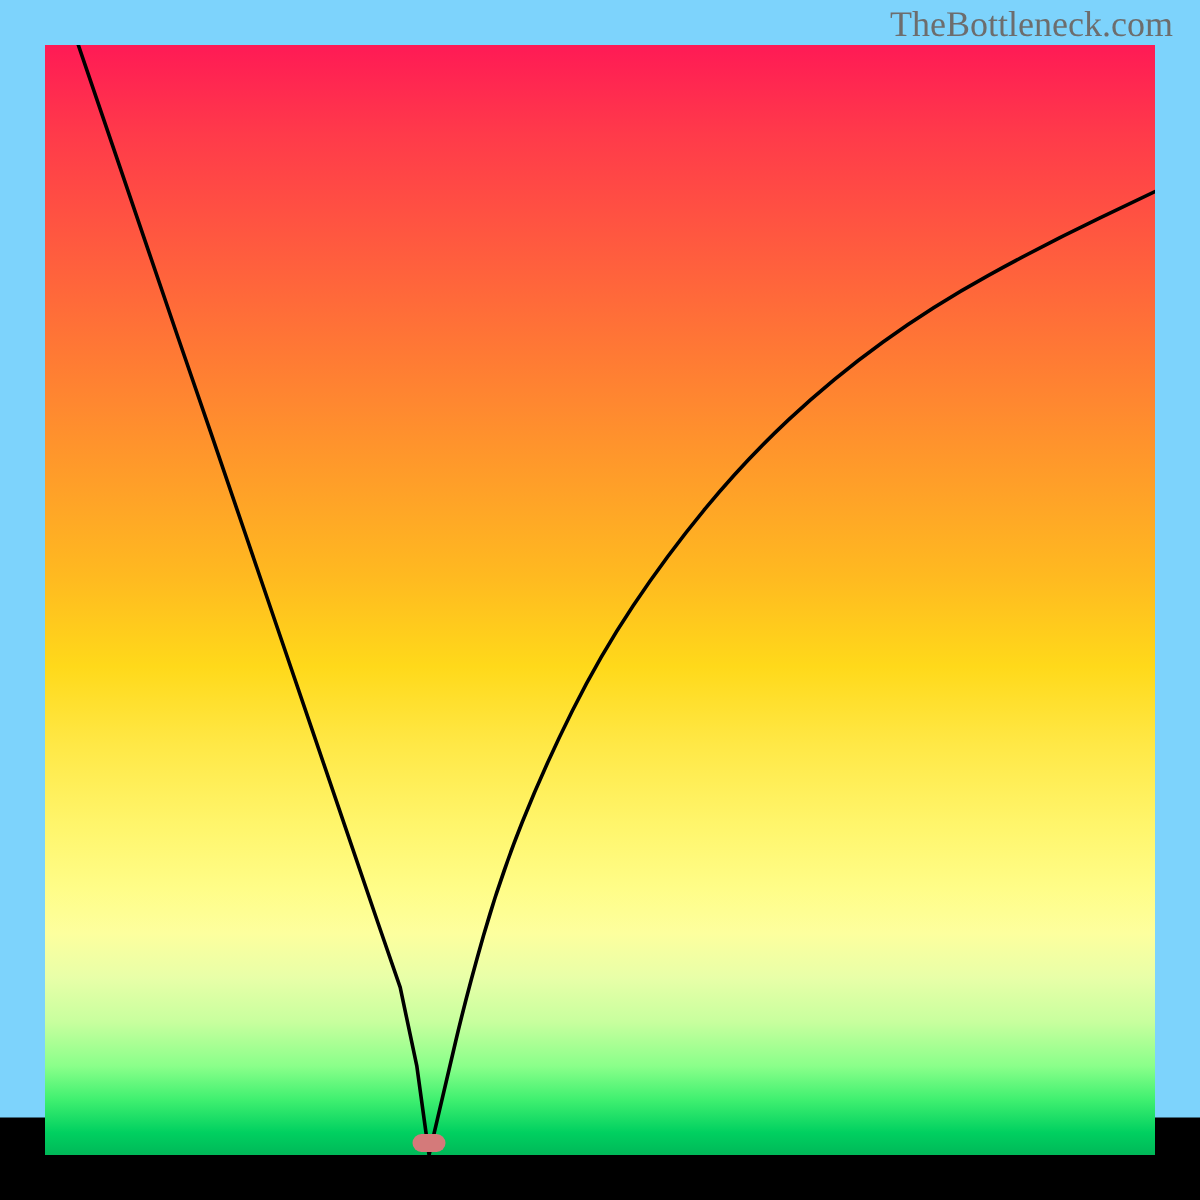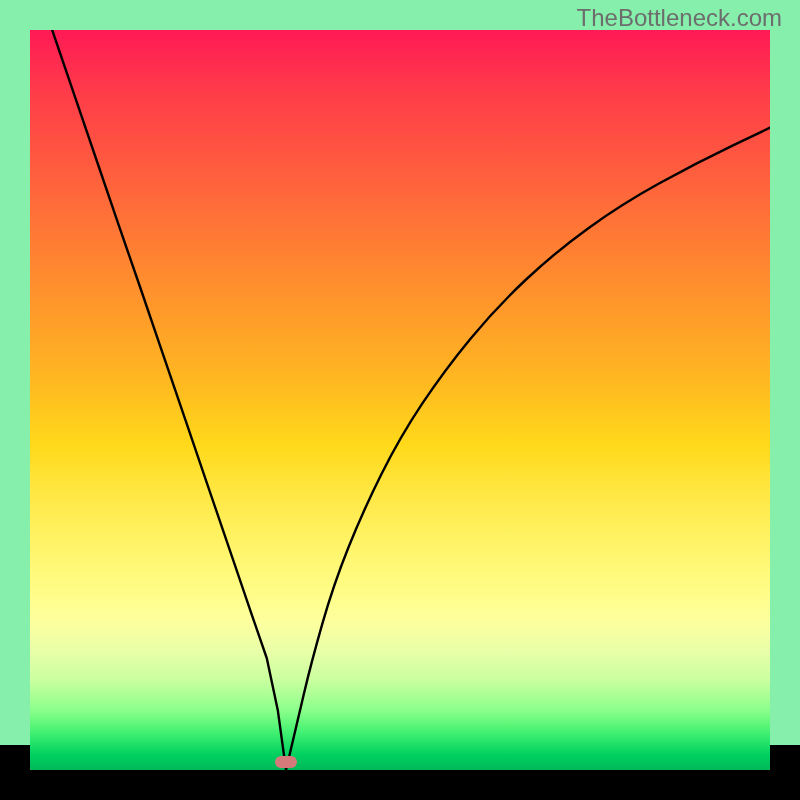--- a/index.html
+++ b/index.html
@@ -10,21 +10,22 @@
     overflow: hidden;
     background: #000;
     font-family: Arial, Helvetica, sans-serif;
   }
   .frame {
     position: absolute;
     top: 0;
     left: 0;
     width: 800px;
     height: 745px;
-    background: #86efac;
+    background: #7dd3fc;
+    font-family: Liberation Serif, serif;
   }
   .plot {
     position: absolute;
     top: 30px;
     left: 30px;
     width: 740px;
     height: 740px;
     
     background: linear-gradient(
       to bottom,

